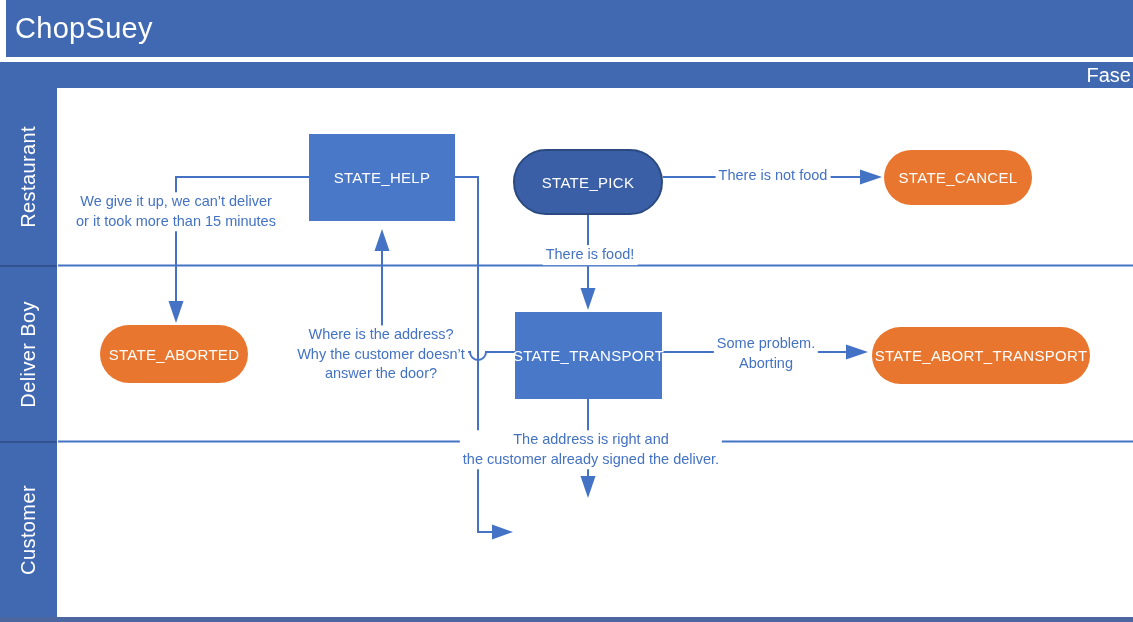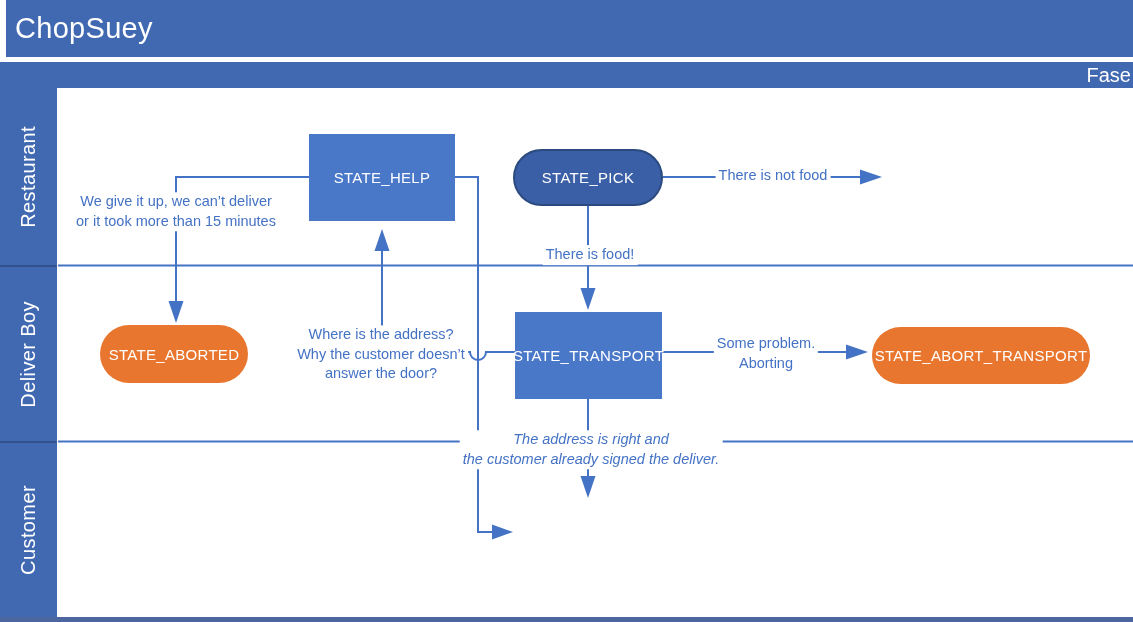--- a/index.html
+++ b/index.html
@@ -89,28 +89,31 @@
 
   <div class="edgeLabel" style="left:773px;top:176px;">There is not food</div>
   <div class="edgeLabel" style="left:590px;top:255px;">There is food!</div>
   <div class="edgeLabel" style="left:766px;top:354px;">Some problem.
 Aborting</div>
   <div class="edgeLabel" style="left:381px;top:355px;">Where is the address?
 Why the customer doesn’t
 answer the door?</div>
   <div class="edgeLabel" style="left:176px;top:212px;">We give it up, we can’t deliver
 or it took more than 15 minutes</div>
-  <div class="edgeLabel" style="left:591px;top:450px;font-style:italic;">The address is right and
+  <div class="edgeLabel" style="left:591px;top:450px;">The address is right and
 the customer already signed the deliver.</div>
 
   <div class="node shape-rect" style="left:309px;top:134px;width:146px;height:87px;">
     <span>STATE_HELP</span>
   </div>
-  <div class="node shape-stadium fill-darkblue" style="left:513px;top:149px;width:150px;height:57px;">
+  <div class="node shape-stadium fill-darkblue" style="left:513px;top:149px;width:150px;height:66px;">
     <span>STATE_PICK</span>
+  </div>
+  <div class="node shape-stadium fill-orange" style="left:884px;top:150px;width:148px;height:55px;">
+    <span>STATE_CANCEL</span>
   </div>
   <div class="node shape-stadium fill-orange" style="left:100px;top:325px;width:148px;height:58px;">
     <span>STATE_ABORTED</span>
   </div>
   <div class="node shape-rect" style="left:515px;top:312px;width:147px;height:87px;">
     <span>STATE_TRANSPORT</span>
   </div>
   <div class="node shape-stadium fill-orange" style="left:872px;top:327px;width:218px;height:57px;">
     <span>STATE_ABORT_TRANSPORT</span>
   </div>

